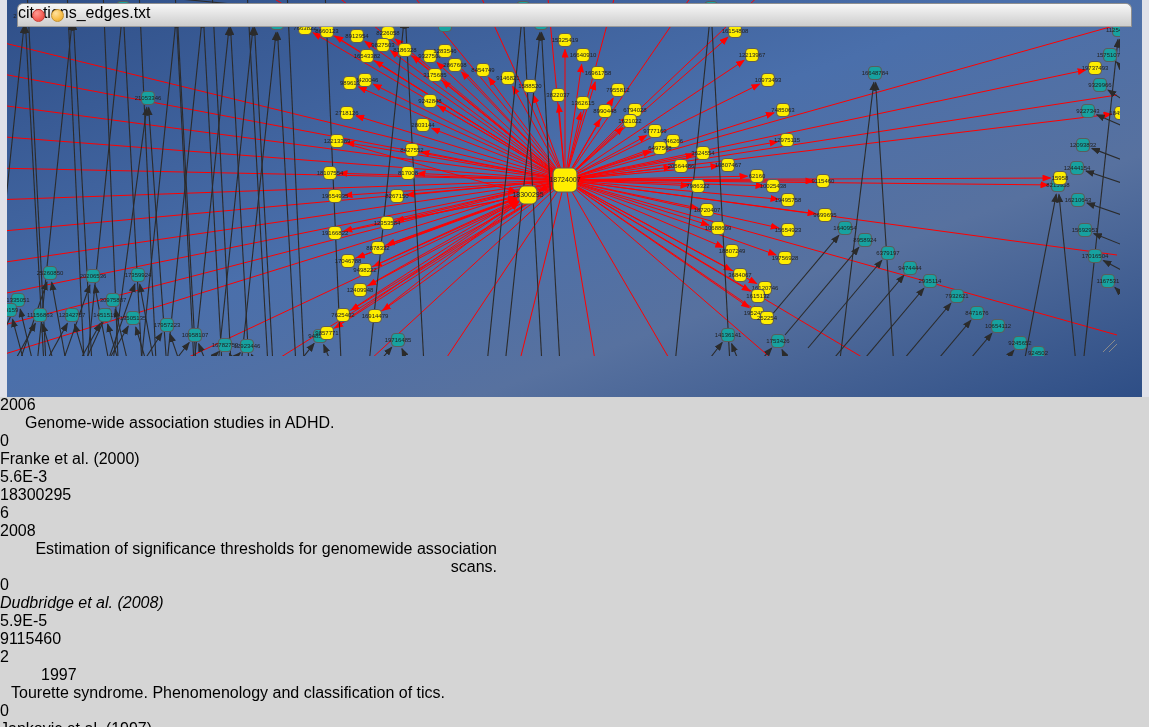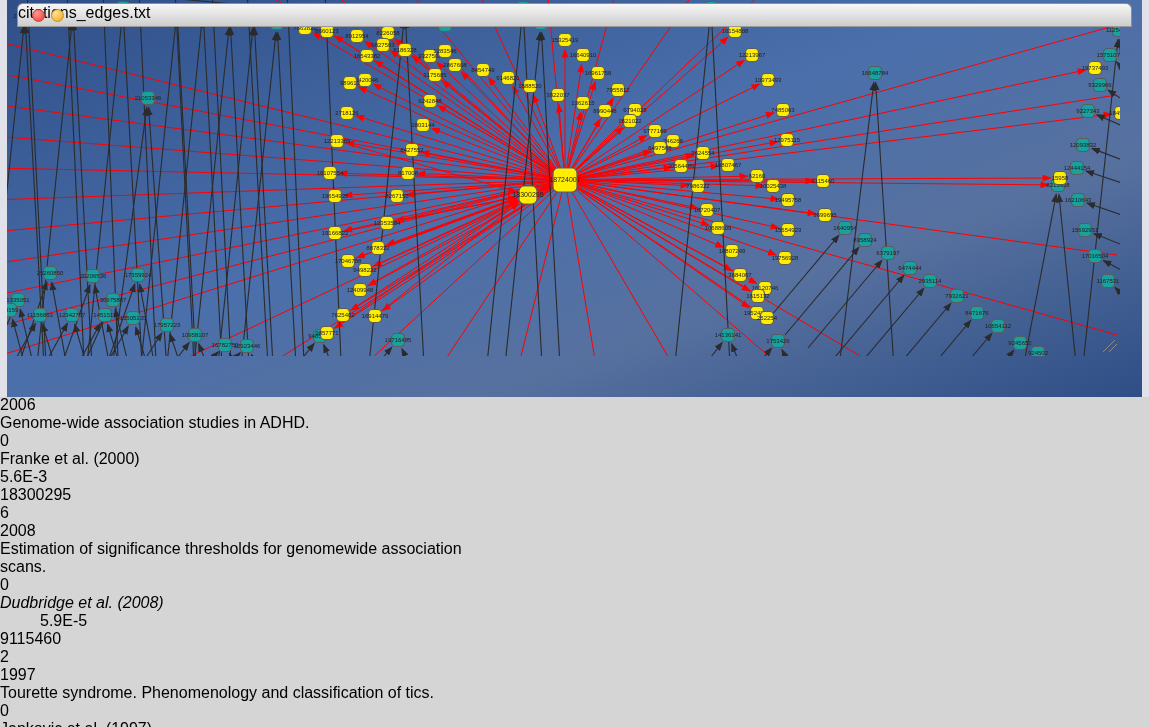--- a/index.html
+++ b/index.html
@@ -921,39 +921,39 @@
             <div class="td" style="width: 70px;">2008</div>
             <div class="td" style="width: 497px;">Changes of HCN gene expression and I(f) currents in Nkx2.5-positive cardiomyoc…</div>
             <div class="td" style="width: 76px;">49</div>
             <div class="td center" style="width: 165px;">Yano et al. (2008)</div>
             <div class="td" style="width: 95px;">5.3E-5</div>
           </div>
           <div class="tr">
             <div class="td" style="width: 91px;">19384554</div>
             <div class="td" style="width: 95px;">6</div>
             <div class="td" style="width: 70px;">2006</div>
-            <div class="td" style="width: 497px;">Genome-wide association studies in ADHD.</div>
+            <div class="td" style="width: 497px; margin-left: 25px;">Genome-wide association studies in ADHD.</div>
             <div class="td" style="width: 76px;">0</div>
             <div class="td center" style="width: 165px;">Franke et al. (2000)</div>
             <div class="td" style="width: 95px;">5.6E-3</div>
           </div>
           <div class="tr">
             <div class="td" style="width: 91px;">18300295</div>
             <div class="td" style="width: 95px;">6</div>
             <div class="td" style="width: 70px;">2008</div>
-            <div class="td" style="width: 497px;">Estimation of significance thresholds for genomewide association scans.</div>
+            <div class="td" style="width: 497px; text-align: right;">Estimation of significance thresholds for genomewide association scans.</div>
             <div class="td" style="width: 76px;">0</div>
             <div class="td center" style="width: 165px; font-style: italic;">Dudbridge et al. (2008)</div>
-            <div class="td" style="width: 95px; margin-left: 40px;">5.9E-5</div>
+            <div class="td" style="width: 95px;">5.9E-5</div>
           </div>
           <div class="tr">
             <div class="td" style="width: 91px;">9115460</div>
             <div class="td" style="width: 95px;">2</div>
-            <div class="td" style="width: 70px;">1997</div>
-            <div class="td" style="width: 497px;">Tourette syndrome. Phenomenology and classification of tics.</div>
+            <div class="td" style="width: 70px; padding-left: 41px;">1997</div>
+            <div class="td" style="width: 497px; padding-left: 11px;">Tourette syndrome. Phenomenology and classification of tics.</div>
             <div class="td" style="width: 76px;">0</div>
             <div class="td center" style="width: 165px;">Jankovic et al. (1997)</div>
           </div>
         </div>
       <div class="vscroll">
         <div class="vthumb"></div>
       </div>
     </div>
 
     

